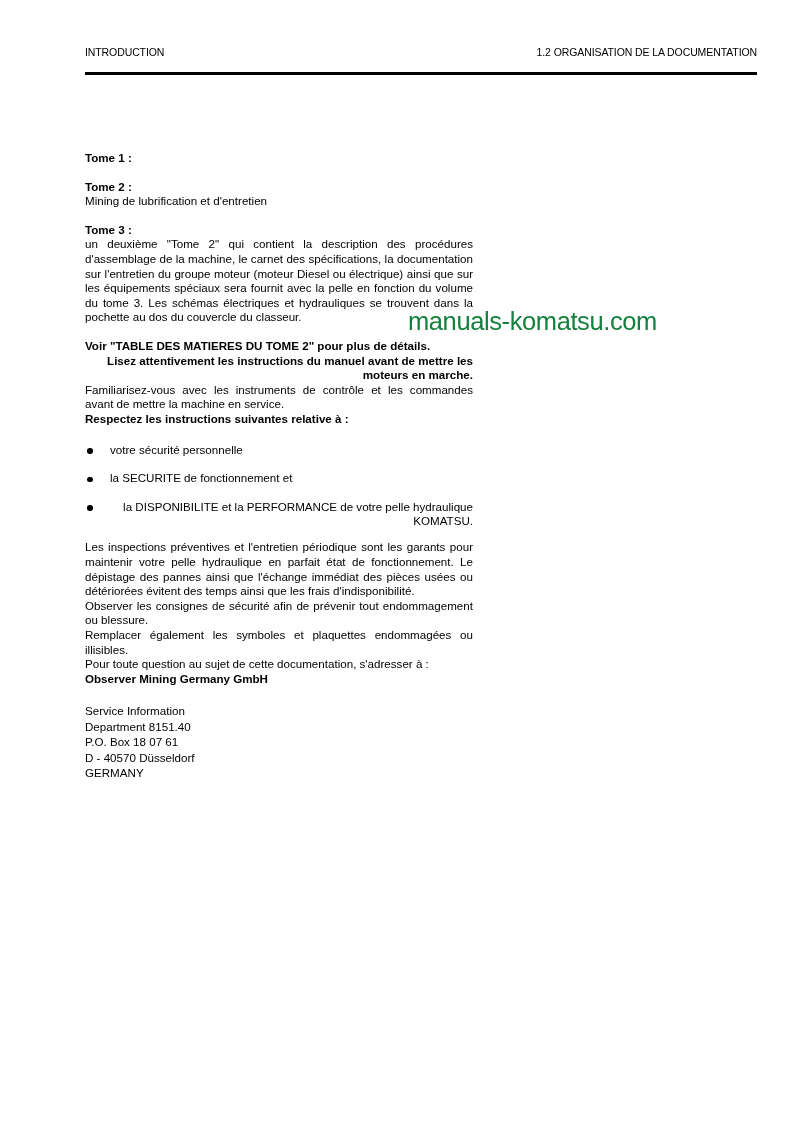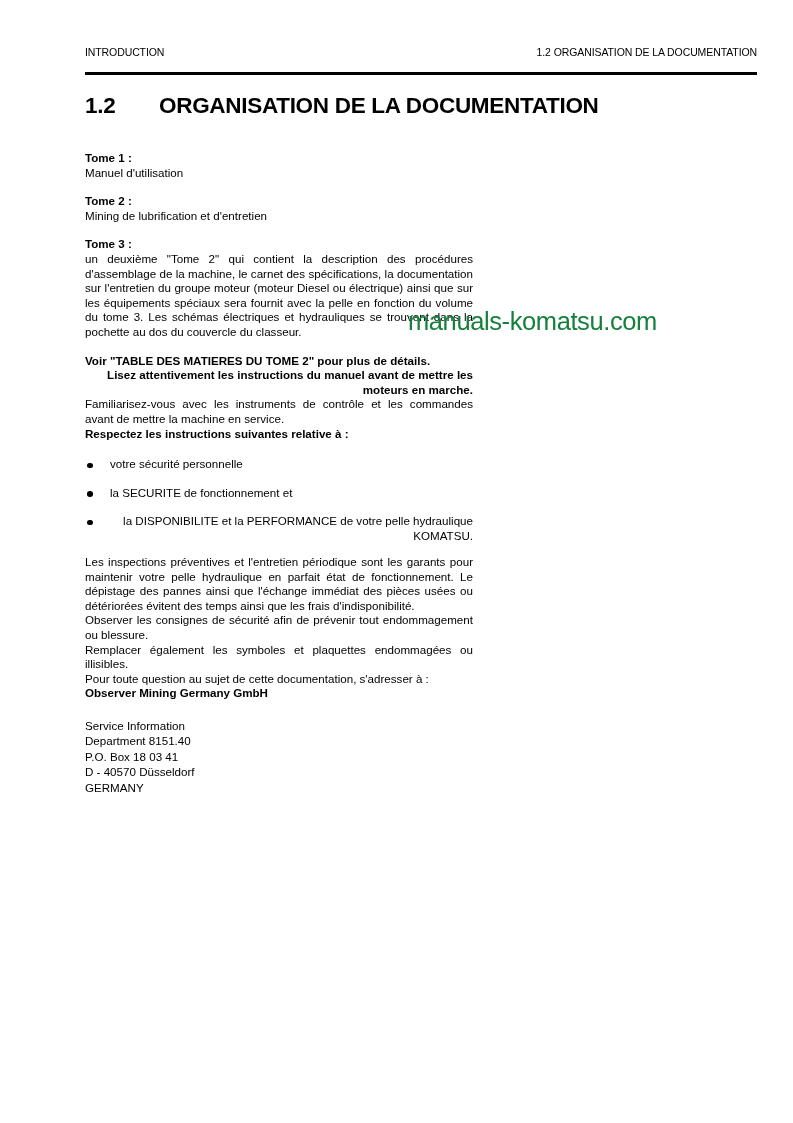--- a/index.html
+++ b/index.html
@@ -149,30 +149,25 @@
 <body>
 
 <div id="page">
 
   <div class="running-header">
     <span>INTRODUCTION</span>
     <span>1.2 ORGANISATION DE LA DOCUMENTATION</span>
   </div>
   <div class="header-rule"></div>
 
-  <div class="section-heading">
-    <span class="num">1.2</span>
-    <span>ORGANISATION DE LA DOCUMENTATION</span>
-  </div>
 
   <div class="content">
 
     <div class="tome-group">
       <p class="tome-label">Tome 1 :</p>
-      <p>Manuel d'utilisation</p>
     </div>
 
     <div class="tome-group">
       <p class="tome-label">Tome 2 :</p>
       <p>Mining de lubrification et d'entretien</p>
     </div>
 
     <div class="tome-group">
       <p class="tome-label">Tome 3 :</p>
       <p class="para-justify">un deuxième "Tome 2" qui contient la description des procédures d'assemblage de la machine, le carnet des spécifications, la documentation sur l'entretien du groupe moteur (moteur Diesel ou électrique) ainsi que sur les équipements spéciaux sera fournit avec la pelle en fonction du volume du tome 3. Les schémas électriques et hydrauliques se trouvent dans la pochette au dos du couvercle du classeur.</p>
@@ -207,21 +202,21 @@
 
     <p class="block-gap para-justify">Remplacer également les symboles et plaquettes endommagées ou illisibles.</p>
 
     <p class="block-gap para-justify">Pour toute question au sujet de cette documentation, s'adresser à :</p>
 
     <p class="company-name">Observer Mining Germany GmbH</p>
 
     <div class="address">
       <p>Service Information</p>
       <p>Department 8151.40</p>
-      <p>P.O. Box 18 03 41</p>
+      <p>P.O. Box 18 07 61</p>
       <p>D - 40570 Düsseldorf</p>
       <p>GERMANY</p>
     </div>
 
   </div>
 
   <div class="watermark">manuals-komatsu.com</div>
 
   <div class="page-number">5</div>
 

